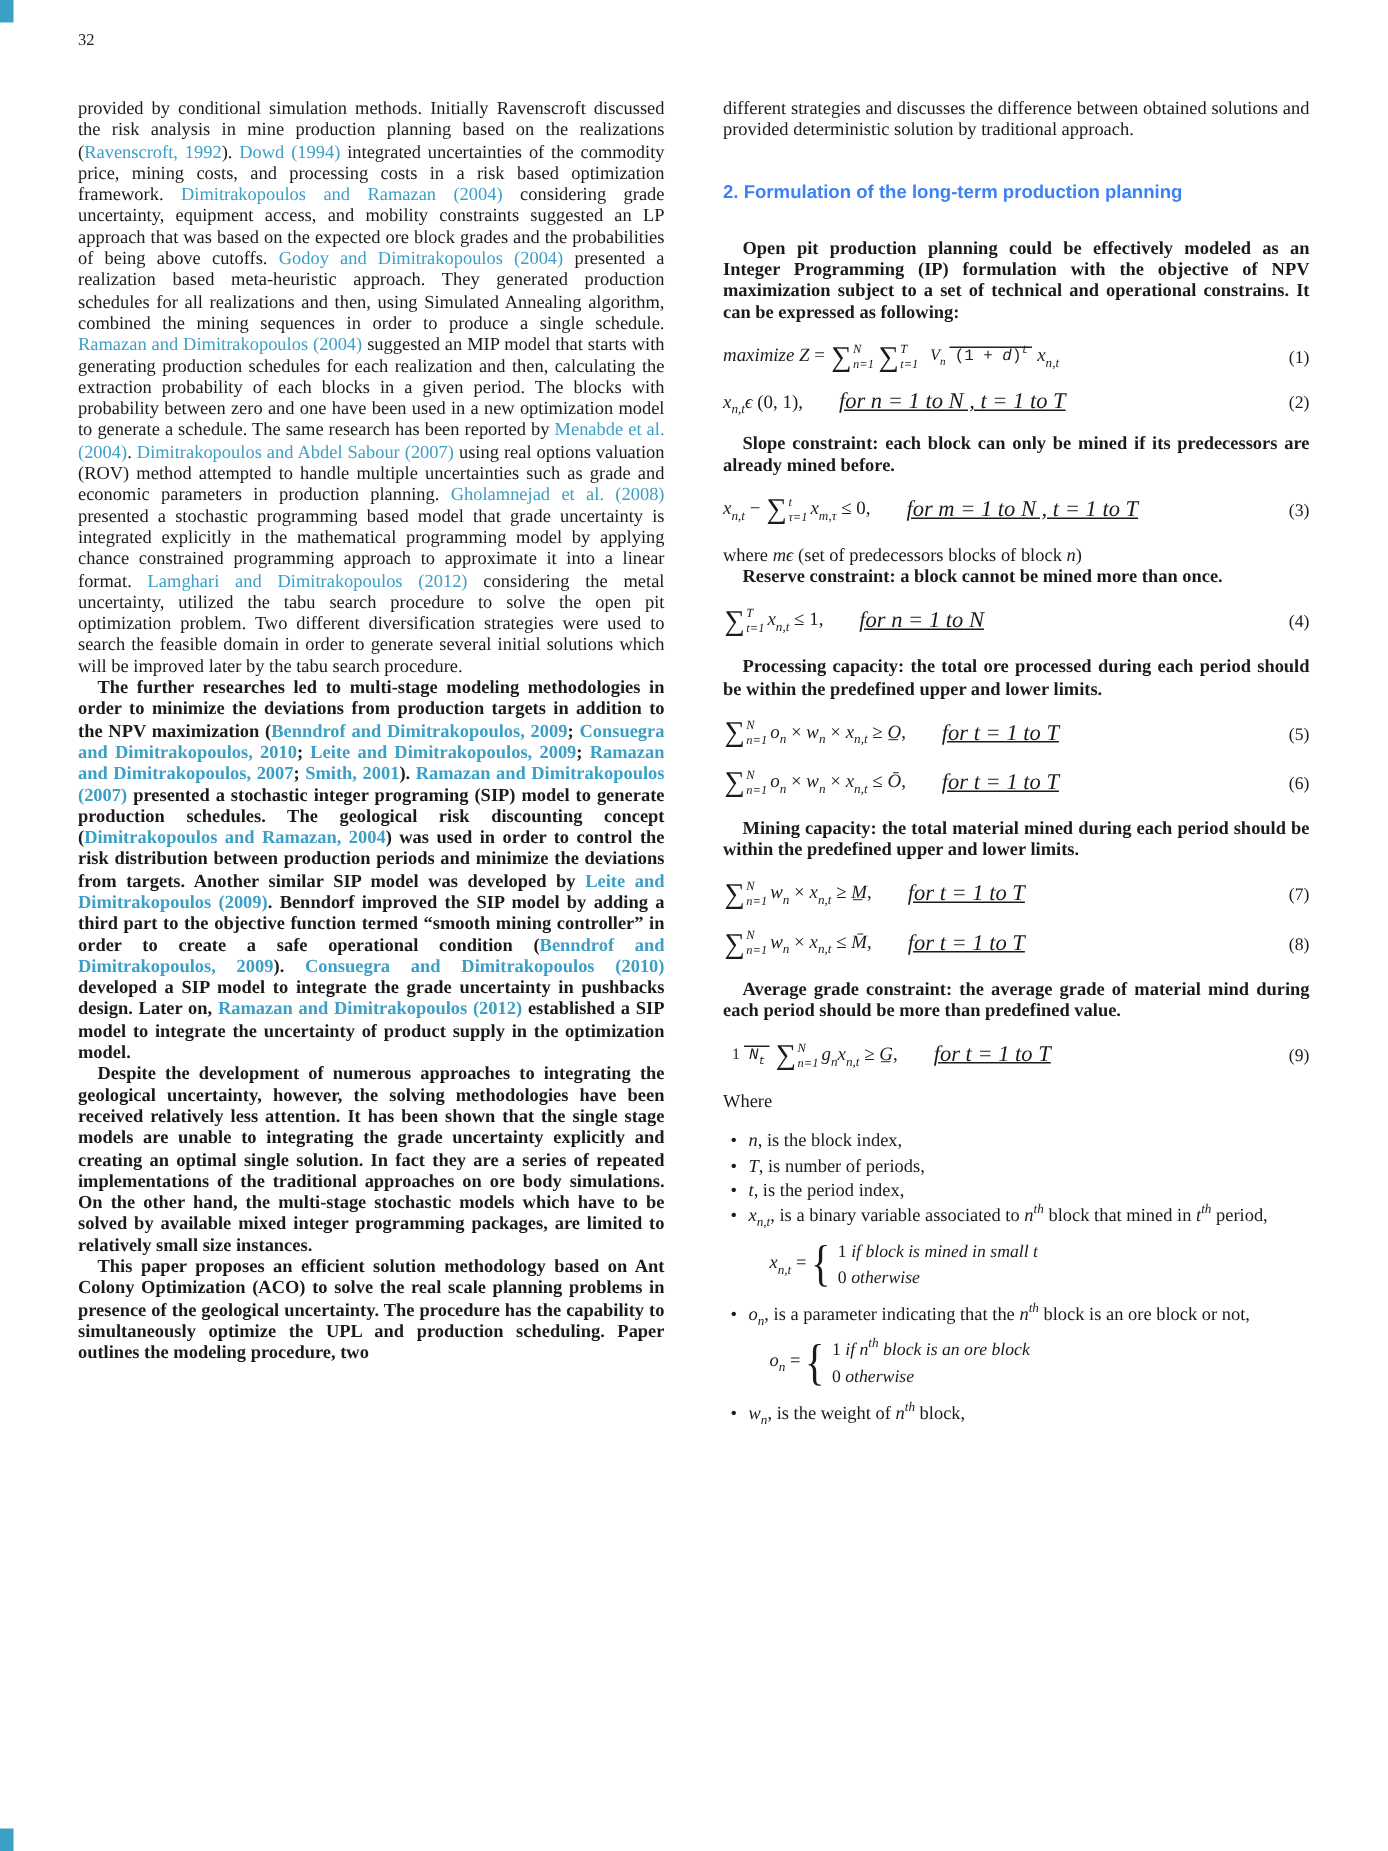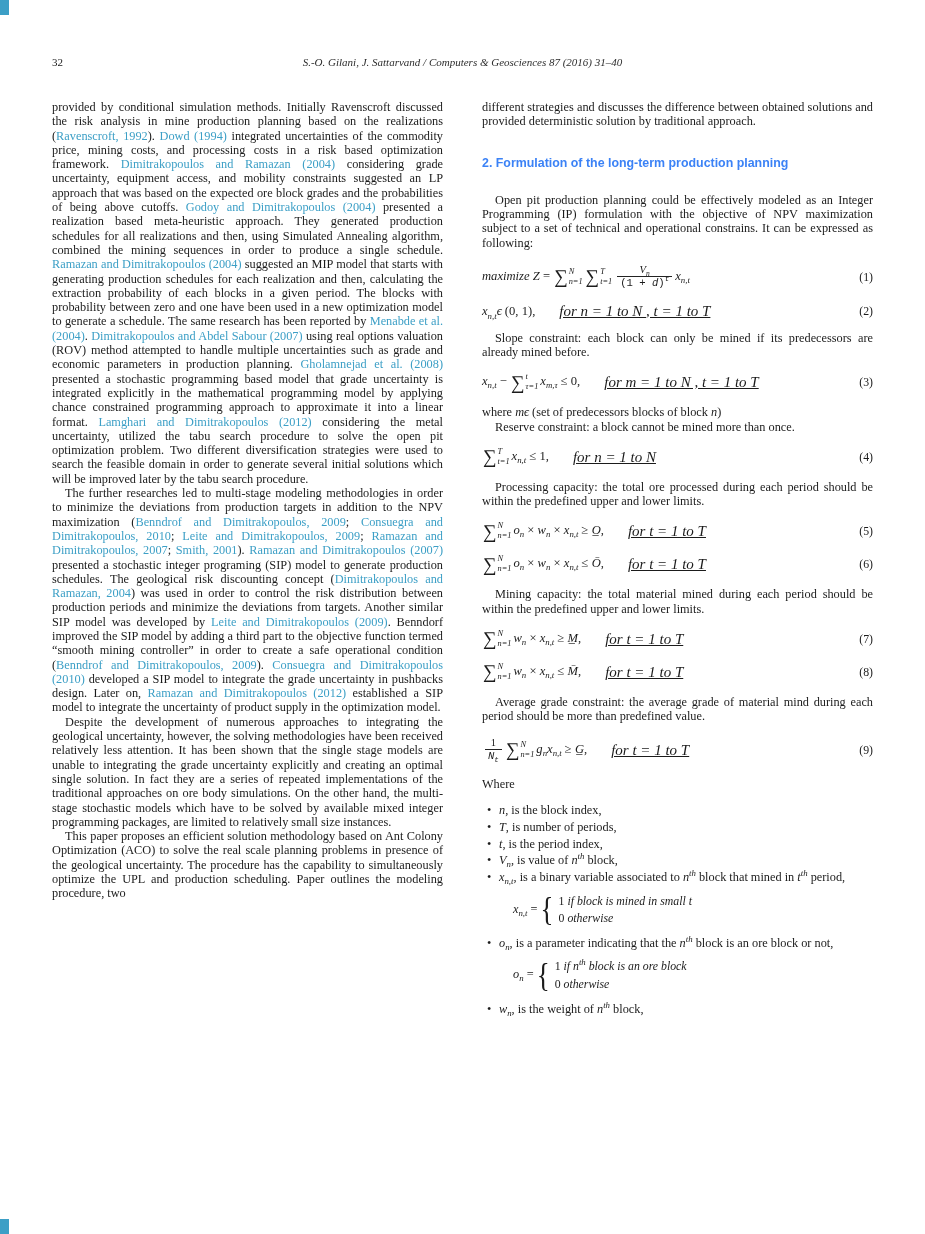--- a/index.html
+++ b/index.html
@@ -3,44 +3,44 @@
 <meta charset="utf-8">
 <style>
   html,body{margin:0;padding:0;}
   body{
     width:925px;height:1234px;background:#ffffff;position:relative;overflow:hidden;
     font-family:"Liberation Serif", serif;color:#1b1b1b;
   }
   .corner-mark{position:absolute;left:0;width:9px;height:15px;background:var(--accent,#3C9FC6);}
   .corner-mark.top{top:0;}
   .corner-mark.bottom{bottom:0;}
-  .page{padding:56px 52px 0 52px;}
+  .page{padding:21px 52px 0 52px;}
   .header{position:relative;height:14px;margin-bottom:30px;font-size:11px;}
   .pagenum{position:absolute;left:0;top:0;}
   .runhead{display:block;text-align:center;font-style:italic;color:#2d2d2d;}
   .columns{display:flex;gap:39px;}
   .col{width:391px;font-size:12.3px;line-height:14.3px;text-align:justify;}
   .para{margin:0;}
-  .para.indent{text-indent:13px;}
+  .para.indent{text-indent:13px;font-weight:bold;}
   .link{color:var(--accent,#3C9FC6);cursor:pointer;}
   .section-heading{
     font-family:"Liberation Sans", sans-serif;font-weight:bold;font-size:12.4px;
     margin:27px 0 23px 0;text-align:left;color:#3b82f6;
   }
   .mi{font-style:italic;}
   sub,sup{font-size:8.8px;line-height:0;}
   .eq{display:flex;align-items:center;margin:13px 0;text-align:left;font-size:12.6px;}
   .eq-body{white-space:nowrap;}
   .eq-cond{font-style:italic;margin-left:24px;white-space:nowrap;font-size:15px;text-decoration:underline;}
   .eq-num{margin-left:auto;font-style:normal;font-size:11.8px;}
   .sum{display:inline-flex;align-items:center;vertical-align:middle;margin:0 2px 0 1px;}
   .sum-sigma{font-size:19px;line-height:1;font-style:normal;}
   .sum-lims{display:inline-flex;flex-direction:column;justify-content:center;
     font-size:8.3px;font-style:italic;line-height:1.2;margin-left:1px;text-align:left;}
-  .frac{display:inline-flex;flex-direction:column;align-items:center;vertical-align:middle;
+  .frac{display:inline-flex;flex-direction:row;align-items:center;vertical-align:middle;
     margin:0 3px;font-size:10.6px;line-height:1.25;}
   .frac sub,.frac sup{font-size:7.5px;}
   .frac-num{padding:0 3px;}
   .frac-den{border-top:0.9px solid #222;padding:0 3px;font-family:Liberation Mono, monospace;}
   .cases{display:inline-flex;align-items:center;vertical-align:middle;}
   .cases-brace{font-size:27px;line-height:1;font-weight:400;transform:scaleY(1.25);
     margin-right:5px;font-style:normal;}
   .cases-rows{display:inline-flex;flex-direction:column;gap:3px;text-align:left;font-size:11.8px;}
   .display-math{margin:9px 0 11px 14px;text-align:left;font-size:12.3px;}
   ul.bullets{list-style:none;margin:12px 0 0 0;padding:0 0 0 17px;}
@@ -49,21 +49,20 @@
 </style>
 </head>
 <body>
 
 <div class="corner-mark top"></div>
 <div class="corner-mark bottom"></div>
 
 <div class="page">
   <div class="header">
     <span class="pagenum">32</span>
-    <span class="runhead">S.-O. Gilani, J. Sattarvand / Computers &amp; Geosciences 87 (2016) 31–40</span>
   </div>
   <div class="columns">
     <div class="col" id="left-col">
         <div class="para"><span>provided by conditional simulation methods. Initially Ravenscroft discussed the risk analysis in mine production planning based on the realizations (</span><span class="link">Ravenscroft, 1992</span><span>). </span><span class="link">Dowd (1994)</span><span> integrated uncertainties of the commodity price, mining costs, and processing costs in a risk based optimization framework. </span><span class="link">Dimitrakopoulos and Ramazan (2004)</span><span> considering grade uncertainty, equipment access, and mobility constraints suggested an LP approach that was based on the expected ore block grades and the probabilities of being above cutoffs. </span><span class="link">Godoy and Dimitrakopoulos (2004)</span><span> presented a realization based meta-heuristic approach. They generated production schedules for all realizations and then, using Simulated Annealing algorithm, combined the mining sequences in order to produce a single schedule. </span><span class="link">Ramazan and Dimitrakopoulos (2004)</span><span> suggested an MIP model that starts with generating production schedules for each realization and then, calculating the extraction probability of each blocks in a given period. The blocks with probability between zero and one have been used in a new optimization model to generate a schedule. The same research has been reported by </span><span class="link">Menabde et al. (2004)</span><span>. </span><span class="link">Dimitrakopoulos and Abdel Sabour (2007)</span><span> using real options valuation (ROV) method attempted to handle multiple uncertainties such as grade and economic parameters in production planning. </span><span class="link">Gholamnejad et al. (2008)</span><span> presented a stochastic programming based model that grade uncertainty is integrated explicitly in the mathematical programming model by applying chance constrained programming approach to approximate it into a linear format. </span><span class="link">Lamghari and Dimitrakopoulos (2012)</span><span> considering the metal uncertainty, utilized the tabu search procedure to solve the open pit optimization problem. Two different diversification strategies were used to search the feasible domain in order to generate several initial solutions which will be improved later by the tabu search procedure.</span></div>
         <div class="para indent"><span>The further researches led to multi-stage modeling methodologies in order to minimize the deviations from production targets in addition to the NPV maximization (</span><span class="link">Benndrof and Dimitrakopoulos, 2009</span><span>; </span><span class="link">Consuegra and Dimitrakopoulos, 2010</span><span>; </span><span class="link">Leite and Dimitrakopoulos, 2009</span><span>; </span><span class="link">Ramazan and Dimitrakopoulos, 2007</span><span>; </span><span class="link">Smith, 2001</span><span>). </span><span class="link">Ramazan and Dimitrakopoulos (2007)</span><span> presented a stochastic integer programing (SIP) model to generate production schedules. The geological risk discounting concept (</span><span class="link">Dimitrakopoulos and Ramazan, 2004</span><span>) was used in order to control the risk distribution between production periods and minimize the deviations from targets. Another similar SIP model was developed by </span><span class="link">Leite and Dimitrakopoulos (2009)</span><span>. Benndorf improved the SIP model by adding a third part to the objective function termed “smooth mining controller” in order to create a safe operational condition (</span><span class="link">Benndrof and Dimitrakopoulos, 2009</span><span>). </span><span class="link">Consuegra and Dimitrakopoulos (2010)</span><span> developed a SIP model to integrate the grade uncertainty in pushbacks design. Later on, </span><span class="link">Ramazan and Dimitrakopoulos (2012)</span><span> established a SIP model to integrate the uncertainty of product supply in the optimization model.</span></div>
         <div class="para indent"><span>Despite the development of numerous approaches to integrating the geological uncertainty, however, the solving methodologies have been received relatively less attention. It has been shown that the single stage models are unable to integrating the grade uncertainty explicitly and creating an optimal single solution. In fact they are a series of repeated implementations of the traditional approaches on ore body simulations. On the other hand, the multi-stage stochastic models which have to be solved by available mixed integer programming packages, are limited to relatively small size instances.</span></div>
         <div class="para indent"><span>This paper proposes an efficient solution methodology based on Ant Colony Optimization (ACO) to solve the real scale planning problems in presence of the geological uncertainty. The procedure has the capability to simultaneously optimize the UPL and production scheduling. Paper outlines the modeling procedure, two</span></div>
       </div>
     <div class="col" id="right-col">
         <div class="para"><span>different strategies and discusses the difference between obtained solutions and provided deterministic solution by traditional approach.</span></div>
@@ -177,21 +176,20 @@
               </span>
             </span><span class="mi">g</span><sub class="mi">n</sub><span class="mi">x</span><sub class="mi">n,t</sub><span> ≥ </span><span class="mi">G̲</span><span>,</span></span>
           <span class="eq-cond">for t = 1 to T</span>
           <span class="eq-num">(9)</span>
         </div>
         <div class="para"><span>Where</span></div>
         <ul class="bullets">
           <li><span class="mi">n</span><span>, is the block index,</span></li>
           <li><span class="mi">T</span><span>, is number of periods,</span></li>
           <li><span class="mi">t</span><span>, is the period index,</span></li>
-          <li><span class="mi">V</span><sub class="mi">n</sub><span>, is value of </span><span class="mi">n</span><sup class="mi">th</sup><span> block,</span></li>
           <li><span class="mi">x</span><sub class="mi">n,t</sub><span>, is a binary variable associated to </span><span class="mi">n</span><sup class="mi">th</sup><span> block that mined in </span><span class="mi">t</span><sup class="mi">th</sup><span> period,</span><div class="display-math"><span class="mi">x</span><sub class="mi">n,t</sub><span> = </span><span class="cases">
                 <span class="cases-brace">{</span>
                 <span class="cases-rows">
                   <span><span>1   </span><span class="mi">if block is mined in small t</span></span>
                   <span><span>0   </span><span class="mi">otherwise</span></span>
                 </span>
               </span></div></li>
           <li><span class="mi">o</span><sub class="mi">n</sub><span>, is a parameter indicating that the </span><span class="mi">n</span><sup class="mi">th</sup><span> block is an ore block or not,</span><div class="display-math"><span class="mi">o</span><sub class="mi">n</sub><span> = </span><span class="cases">
                 <span class="cases-brace">{</span>
                 <span class="cases-rows">

